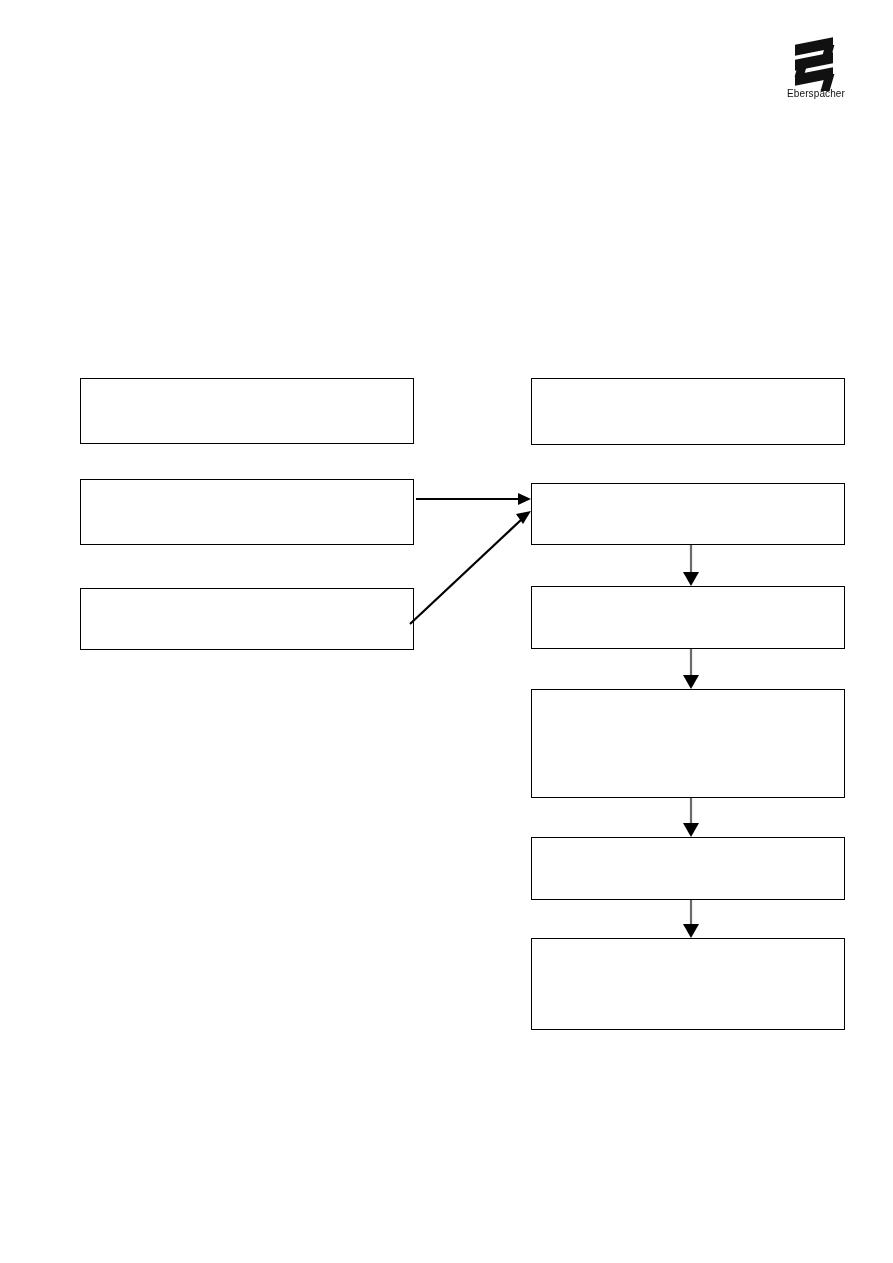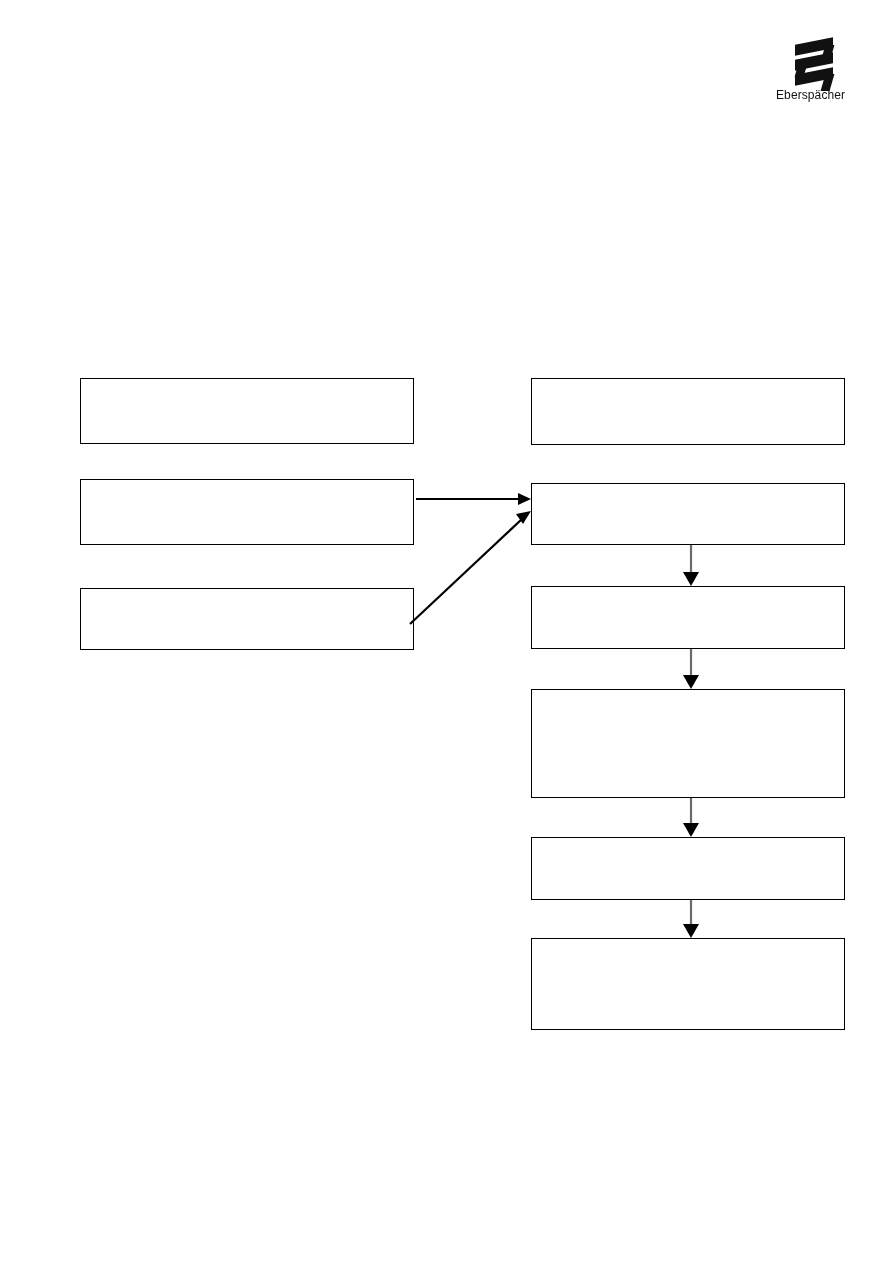--- a/index.html
+++ b/index.html
@@ -51,22 +51,23 @@
     background: #111111;
   }
   .logo-connector.c1 { left: 28px; top: 5px;  transform: skewX(-16deg); }
   .logo-connector.c2 { left: 2px;  top: 20px; transform: skewX(-16deg); }
   .logo-connector.c3 { left: 28px; top: 34px; transform: skewX(-16deg); }
   .logo-wordmark {
     position: absolute;
     left: 0;
     top: 48px;
     width: 80px;
+    text-align: center;
     font-family: "Liberation Sans", sans-serif;
-    font-size: 12px;
+    font-size: 10px;
     letter-spacing: 0.1px;
     color: #111111;
     white-space: nowrap;
   }
 
   
   .flow-box {
     position: absolute;
     box-sizing: border-box;
     border: 1.6px solid #000000;

